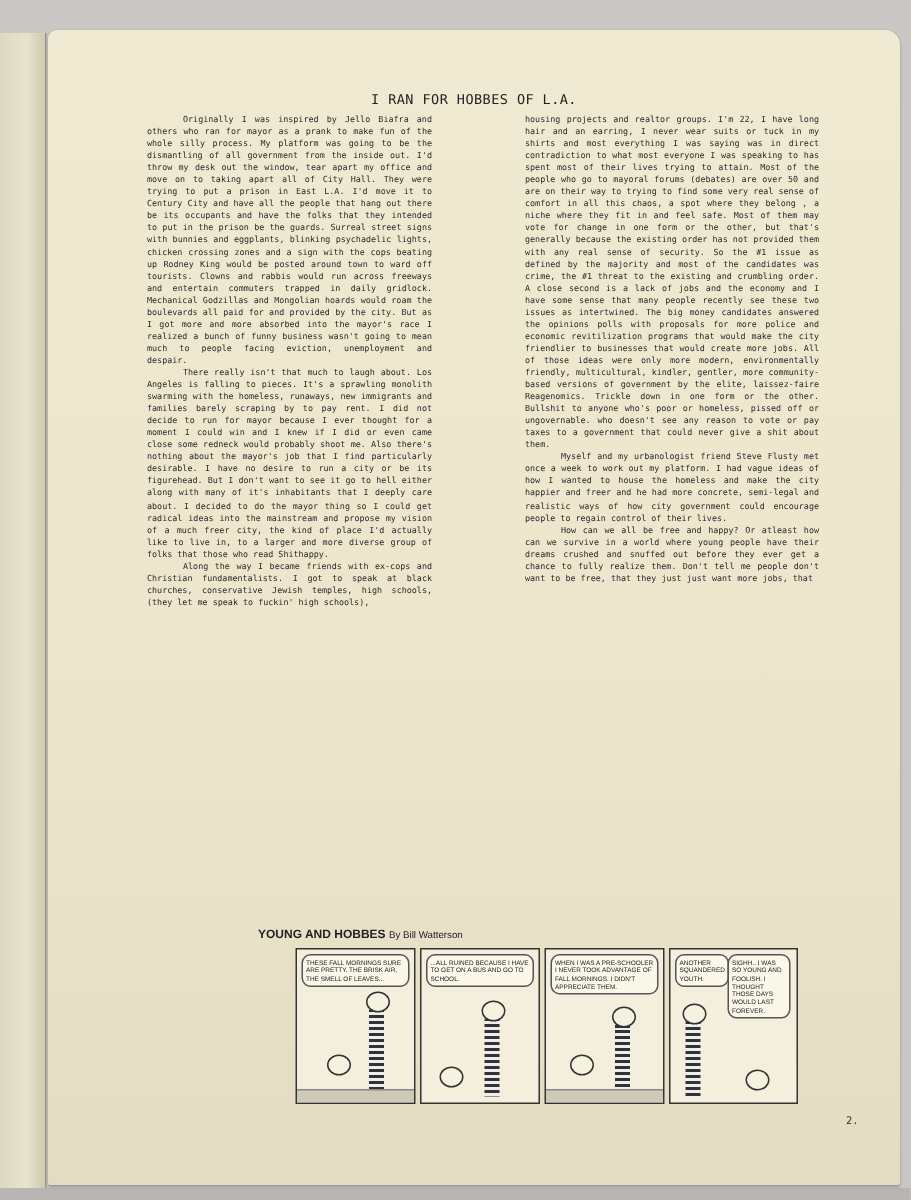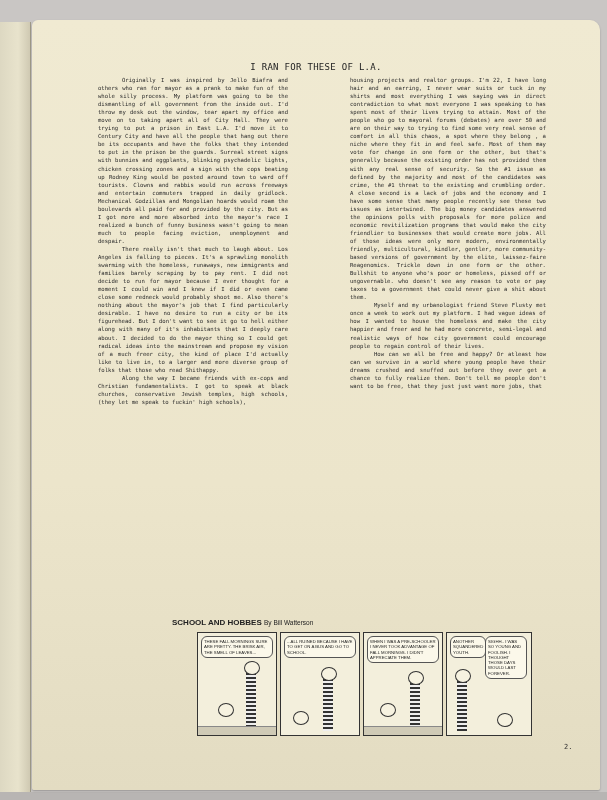--- a/index.html
+++ b/index.html
@@ -26,36 +26,36 @@
   .ground{position:absolute;left:0;bottom:0;width:100%;height:8px;background:#cfcab6;border-top:1px solid #888;}
   .page-num{position:absolute;left:532px;top:723px;font-size:7px;color:#333;}
 </style>
 </head>
 <body>
 
 <div class="left-page"></div>
 <div class="shadow-bottom"></div>
 
 <div class="page">
-  <div class="title">I RAN FOR THESE OF L.A.</div>
+  <div class="title">I RAN FOR HOBBES OF L.A.</div>
 
   <div class="col col-left">
     <p class="ind">Originally I was inspired by Jello Biafra and others who ran for mayor as a prank to make fun of the whole silly process. My platform was going to be the dismantling of all government from the inside out. I'd throw my desk out the window, tear apart my office and move on to taking apart all of City Hall. They were trying to put a prison in East L.A. I'd move it to Century City and have all the people that hang out there be its occupants and have the folks that they intended to put in the prison be the guards. Surreal street signs with bunnies and eggplants, blinking psychadelic lights, chicken crossing zones and a sign with the cops beating up Rodney King would be posted around town to ward off tourists. Clowns and rabbis would run across freeways and entertain commuters trapped in daily gridlock. Mechanical Godzillas and Mongolian hoards would roam the boulevards all paid for and provided by the city. But as I got more and more absorbed into the mayor's race I realized a bunch of funny business wasn't going to mean much to people facing eviction, unemployment and despair.</p>
     <p class="ind">There really isn't that much to laugh about. Los Angeles is falling to pieces. It's a sprawling monolith swarming with the homeless, runaways, new immigrants and families barely scraping by to pay rent. I did not decide to run for mayor because I ever thought for a moment I could win and I knew if I did or even came close some redneck would probably shoot me. Also there's nothing about the mayor's job that I find particularly desirable. I have no desire to run a city or be its figurehead. But I don't want to see it go to hell either along with many of it's inhabitants that I deeply care about. I decided to do the mayor thing so I could get radical ideas into the mainstream and propose my vision of a much freer city, the kind of place I'd actually like to live in, to a larger and more diverse group of folks that those who read Shithappy.</p>
     <p class="ind">Along the way I became friends with ex-cops and Christian fundamentalists. I got to speak at black churches, conservative Jewish temples, high schools, (they let me speak to fuckin' high schools),</p>
   </div>
 
   <div class="col col-right">
     <p>housing projects and realtor groups. I'm 22, I have long hair and an earring, I never wear suits or tuck in my shirts and most everything I was saying was in direct contradiction to what most everyone I was speaking to has spent most of their lives trying to attain. Most of the people who go to mayoral forums (debates) are over 50 and are on their way to trying to find some very real sense of comfort in all this chaos, a spot where they belong , a niche where they fit in and feel safe. Most of them may vote for change in one form or the other, but that's generally because the existing order has not provided them with any real sense of security. So the #1 issue as defined by the majority and most of the candidates was crime, the #1 threat to the existing and crumbling order. A close second is a lack of jobs and the economy and I have some sense that many people recently see these two issues as intertwined. The big money candidates answered the opinions polls with proposals for more police and economic revitilization programs that would make the city friendlier to businesses that would create more jobs. All of those ideas were only more modern, environmentally friendly, multicultural, kindler, gentler, more community-based versions of government by the elite, laissez-faire Reagenomics. Trickle down in one form or the other. Bullshit to anyone who's poor or homeless, pissed off or ungovernable. who doesn't see any reason to vote or pay taxes to a government that could never give a shit about them.</p>
     <p class="ind">Myself and my urbanologist friend Steve Flusty met once a week to work out my platform. I had vague ideas of how I wanted to house the homeless and make the city happier and freer and he had more concrete, semi-legal and realistic ways of how city government could encourage people to regain control of their lives.</p>
     <p class="ind">How can we all be free and happy? Or atleast how can we survive in a world where young people have their dreams crushed and snuffed out before they ever get a chance to fully realize them. Don't tell me people don't want to be free, that they just just want more jobs, that</p>
   </div>
 
   <div class="comic-title">
-    <span>SCHOOL AND HOBBES</span>
+    <span>YOUNG AND HOBBES</span>
     <span class="by">By Bill Watterson</span>
   </div>
 
   <div class="strip">
     <div class="panel">
       <div class="bubble">THESE FALL MORNINGS SURE ARE PRETTY. THE BRISK AIR, THE SMELL OF LEAVES...</div>
       <div class="fig" style="left:48px;height:58px;"></div>
       <div class="head" style="left:46px;bottom:60px;"></div>
       <div class="head" style="left:20px;bottom:18px;"></div>
       <div class="ground"></div>

